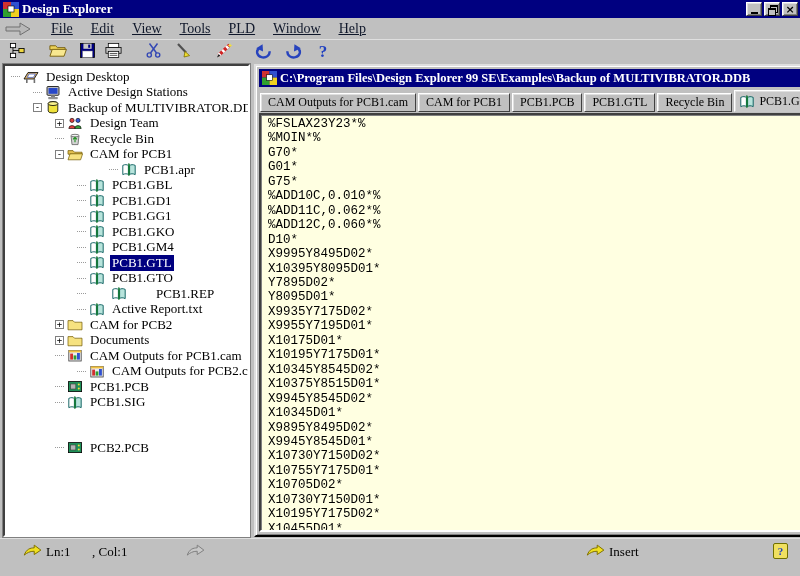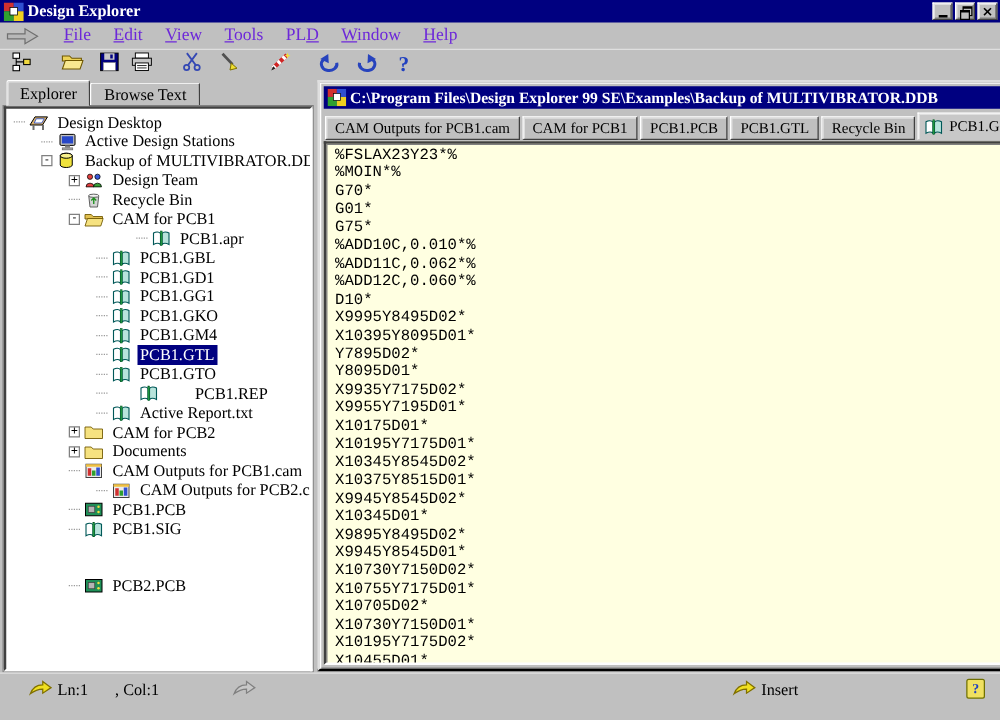--- a/index.html
+++ b/index.html
@@ -18,21 +18,21 @@
   .wbtn { width:16px; height:14px; background:#c0c0c0; display:flex; align-items:center; justify-content:center; font-size:10px; line-height:1; color:#000; }
   .glyph-min { width:7px; height:2px; background:#000; margin-top:7px; }
   .glyph-restore { position:relative; width:9px; height:8px; }
   .glyph-restore:before { content:""; position:absolute; left:2px; top:0; width:6px; height:5px; border:1px solid #000; border-top-width:2px; }
   .glyph-restore:after { content:""; position:absolute; left:0; top:3px; width:6px; height:5px; border:1px solid #000; border-top-width:2px; background:#c0c0c0; }
   .glyph-close { font-family:"DejaVu Sans", sans-serif; font-weight:bold; font-size:11px; }
 
   
   .menubar { height:22px; display:flex; align-items:center; padding-left:4px; border-bottom:1px solid #dfdfdf; }
   .menu-grip { width:30px; height:14px; margin-right:8px; }
-  .menu-item { font-size:14px; padding:1px 9px; color:#6d28d9; white-space:nowrap; }
+  .menu-item { font-size:14px; padding:1px 9px; color:#0f172a; white-space:nowrap;text-decoration:underline; }
   .menu-item u { text-decoration:underline; }
 
   
   .toolbar { height:24px; display:flex; align-items:center; padding-left:4px; }
   .tbtn { width:26px; height:22px; display:flex; align-items:center; justify-content:center; }
   .tbtn svg { width:19px; height:17px; }
   .tbtn.gap { margin-left:14px; }
   .tbtn.smallgap { margin-left:4px; }
   .help-glyph { font-size:17px; font-weight:bold; color:#2040c0; font-family:"Liberation Serif", serif; }
   .flip { transform:scaleX(-1); }
@@ -186,36 +186,32 @@
           </svg></span>
       </div>
       <div class="tbtn smallgap">
         <span><span class="help-glyph">?</span></span>
       </div>
     </div>
 
   <div class="main">
 
     <div class="sidebar">
-      <div class="side-tabs" id="sidebar-tabs">
-          <span class="stab active">Explorer</span>
-          <span class="stab">Browse Text</span>
-        </div>
       <div class="tree-view" id="tree">
           <div class="tree-row" style="padding-left: 6px;">
             <span class="connector"></span>
             <span class="tree-icon"><svg viewBox="0 0 16 15">
                 <path d="M1 10 L5 3.5 L15 3.5 L11 10 Z" fill="#d8b06c" stroke="#000" stroke-width="0.8"></path>
                 <rect x="3" y="10" width="1.6" height="4" fill="#707070"></rect>
                 <rect x="10.6" y="10" width="1.6" height="4" fill="#707070"></rect>
                 <path d="M6 5 L12.4 5 L10.4 8.4 L4.4 8.4 Z" fill="#fff" stroke="#3050c0" stroke-width="0.7"></path>
               </svg></span>
             <span class="tree-label">Design Desktop</span>
           </div>
-          <div class="tree-row" style="padding-left: 28px; text-align: right;">
+          <div class="tree-row" style="padding-left: 28px;">
             <span class="connector"></span>
             <span class="tree-icon"><svg viewBox="0 0 16 15">
                 <rect x="2" y="1.5" width="12" height="8.8" rx="1" fill="#c0c0c0" stroke="#000" stroke-width="0.8"></rect>
                 <rect x="3.5" y="3" width="9" height="5.8" fill="#2848c8"></rect>
                 <rect x="6" y="10.3" width="4" height="1.8" fill="#808080"></rect>
                 <rect x="3.8" y="12.3" width="8.4" height="1.6" fill="#a8a8a8" stroke="#606060" stroke-width="0.5"></rect>
               </svg></span>
             <span class="tree-label">Active Design Stations</span>
           </div>
           <div class="tree-row" style="padding-left: 28px;">

